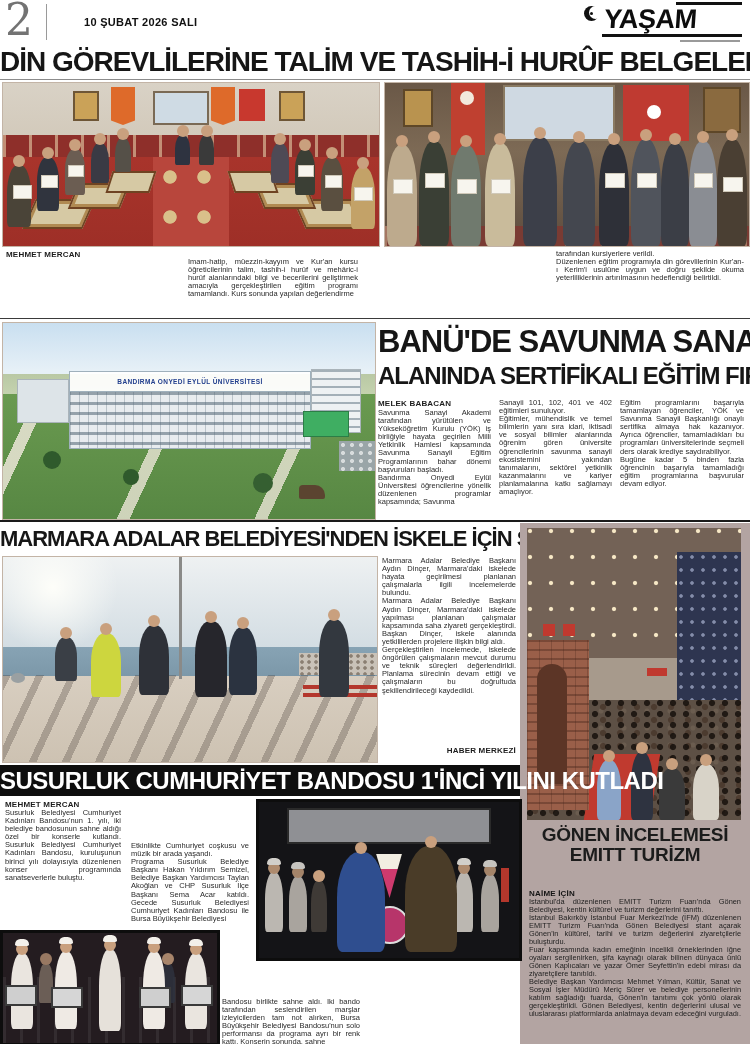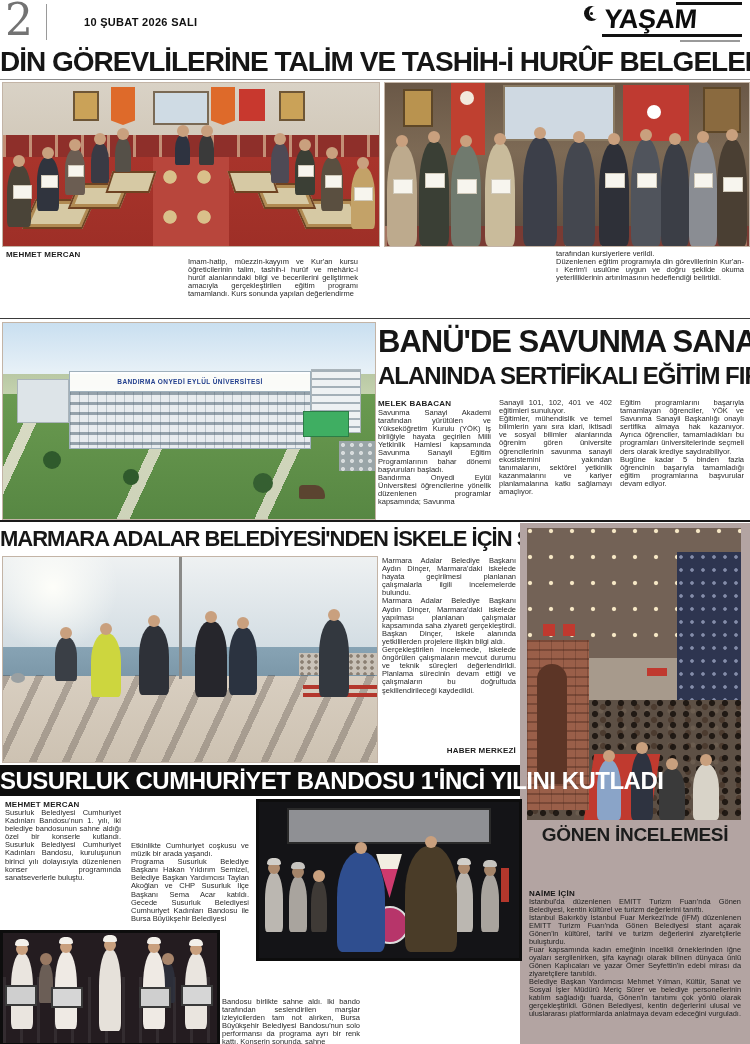--- a/index.html
+++ b/index.html
@@ -207,20 +207,21 @@
       <div class="ph crowd" style="left:0;right:0;top:172px;bottom:0;"></div>
       <div class="ph" style="left:62px;top:226px;width:66px;height:66px;background:#c03a2f;transform:skewX(-9deg);"></div>
       <div class="ph" style="left:0;top:112px;width:62px;height:170px;background:#9a5f49;background-image:repeating-linear-gradient(180deg,rgba(60,30,20,.35) 0 2px,transparent 2px 9px),repeating-linear-gradient(90deg,rgba(60,30,20,.25) 0 1px,transparent 1px 12px);"></div>
       <div class="ph" style="left:10px;top:136px;width:30px;height:120px;background:#5c3526;border-radius:16px 16px 0 0;"></div>
       <div class="fig" style="left:70px;top:232px;width:24px;height:60px;background:#8aa4c8;"></div>
       <div class="fig" style="left:104px;top:224px;width:22px;height:68px;background:#2e3340;"></div>
       <div class="fig" style="left:132px;top:240px;width:26px;height:52px;background:#3a3a3a;"></div>
       <div class="fig" style="left:166px;top:236px;width:26px;height:56px;background:#d8d3c8;"></div>
     </div>
     <div class="headline" style="left:0;width:230px;top:302px;font-size:19px;line-height:20px;letter-spacing:-.3px;color:#1c1c1c;">GÖNEN İNCELEMESİ</div>
+    <div class="headline" style="left:0;width:230px;top:322px;font-size:19px;line-height:20px;letter-spacing:-.3px;color:#1c1c1c;">EMITT TURİZM</div>
     <div class="byline" style="left:9px;top:366px;color:#141414;">NAİME İÇİN</div>
     <div class="body" style="left:9px;top:375px;width:212px;height:142px;font-size:7.4px;color:#1e1e1e;">İstanbul'da düzenlenen EMITT Turizm Fuarı'nda Gönen Belediyesi, kentin kültürel ve turizm değerlerini tanıttı.
 İstanbul Bakırköy İstanbul Fuar Merkezi'nde (İFM) düzenlenen EMITT Turizm Fuarı'nda Gönen Belediyesi stant açarak Gönen'in kültürel, tarihi ve turizm değerlerini ziyaretçilerle buluşturdu.
 Fuar kapsamında kadın emeğinin incelikli örneklerinden iğne oyaları sergilenirken, şifa kaynağı olarak bilinen dünyaca ünlü Gönen Kaplıcaları ve yazar Ömer Seyfettin'in edebi mirası da ziyaretçilere tanıtıldı.
 Belediye Başkan Yardımcısı Mehmet Yılman, Kültür, Sanat ve Sosyal İşler Müdürü Meriç Sürer ve belediye personellerinin katılım sağladığı fuarda, Gönen'in tanıtımı çok yönlü olarak gerçekleştirildi. Gönen Belediyesi, kentin değerlerini ulusal ve uluslararası platformlarda anlatmaya devam edeceğini vurguladı.</div>
   </div>
 
   <div class="banner" style="left:0;top:765px;width:520px;height:31px;font-size:24px;line-height:31px;">SUSURLUK CUMHURİYET BANDOSU 1'İNCİ YILINI KUTLADI</div>
 
   <div class="byline" style="left:5px;top:800px;">MEHMET MERCAN</div>

